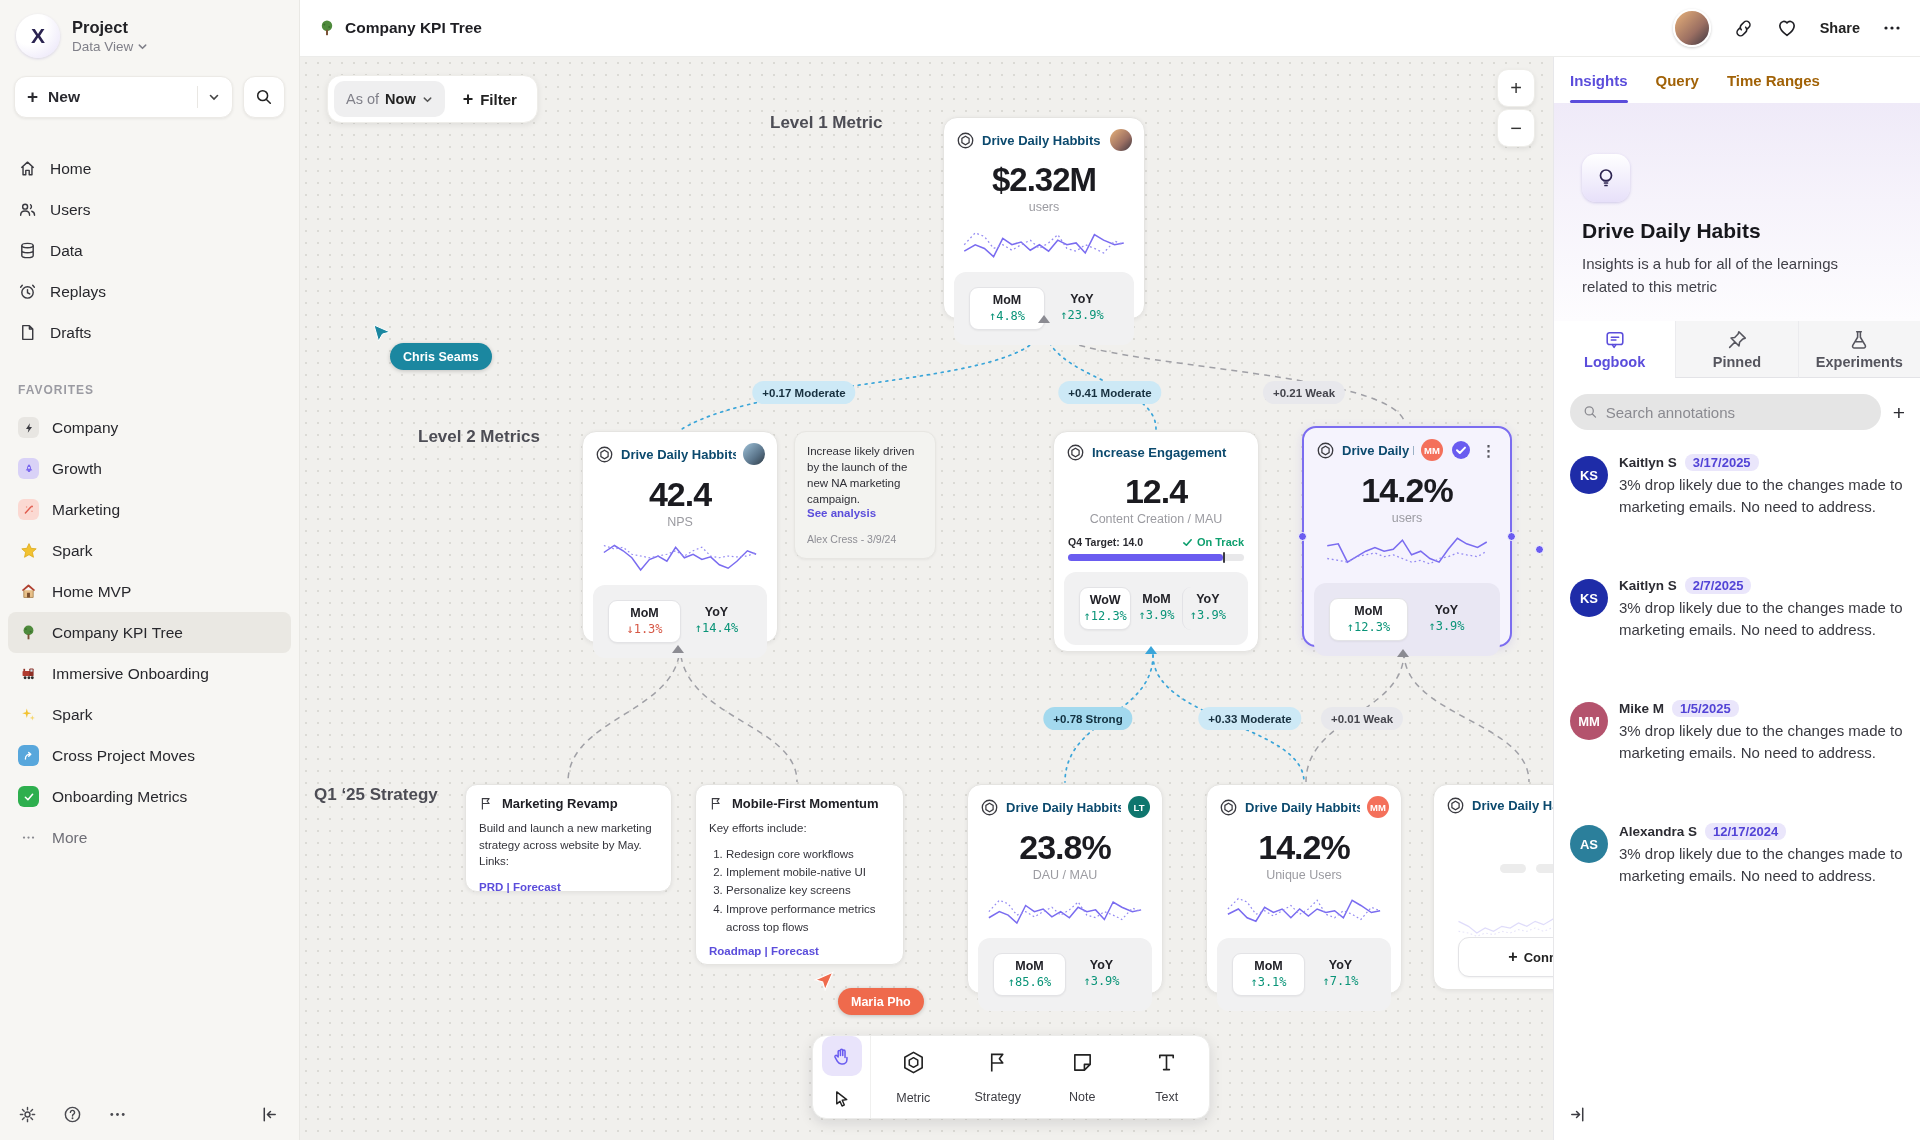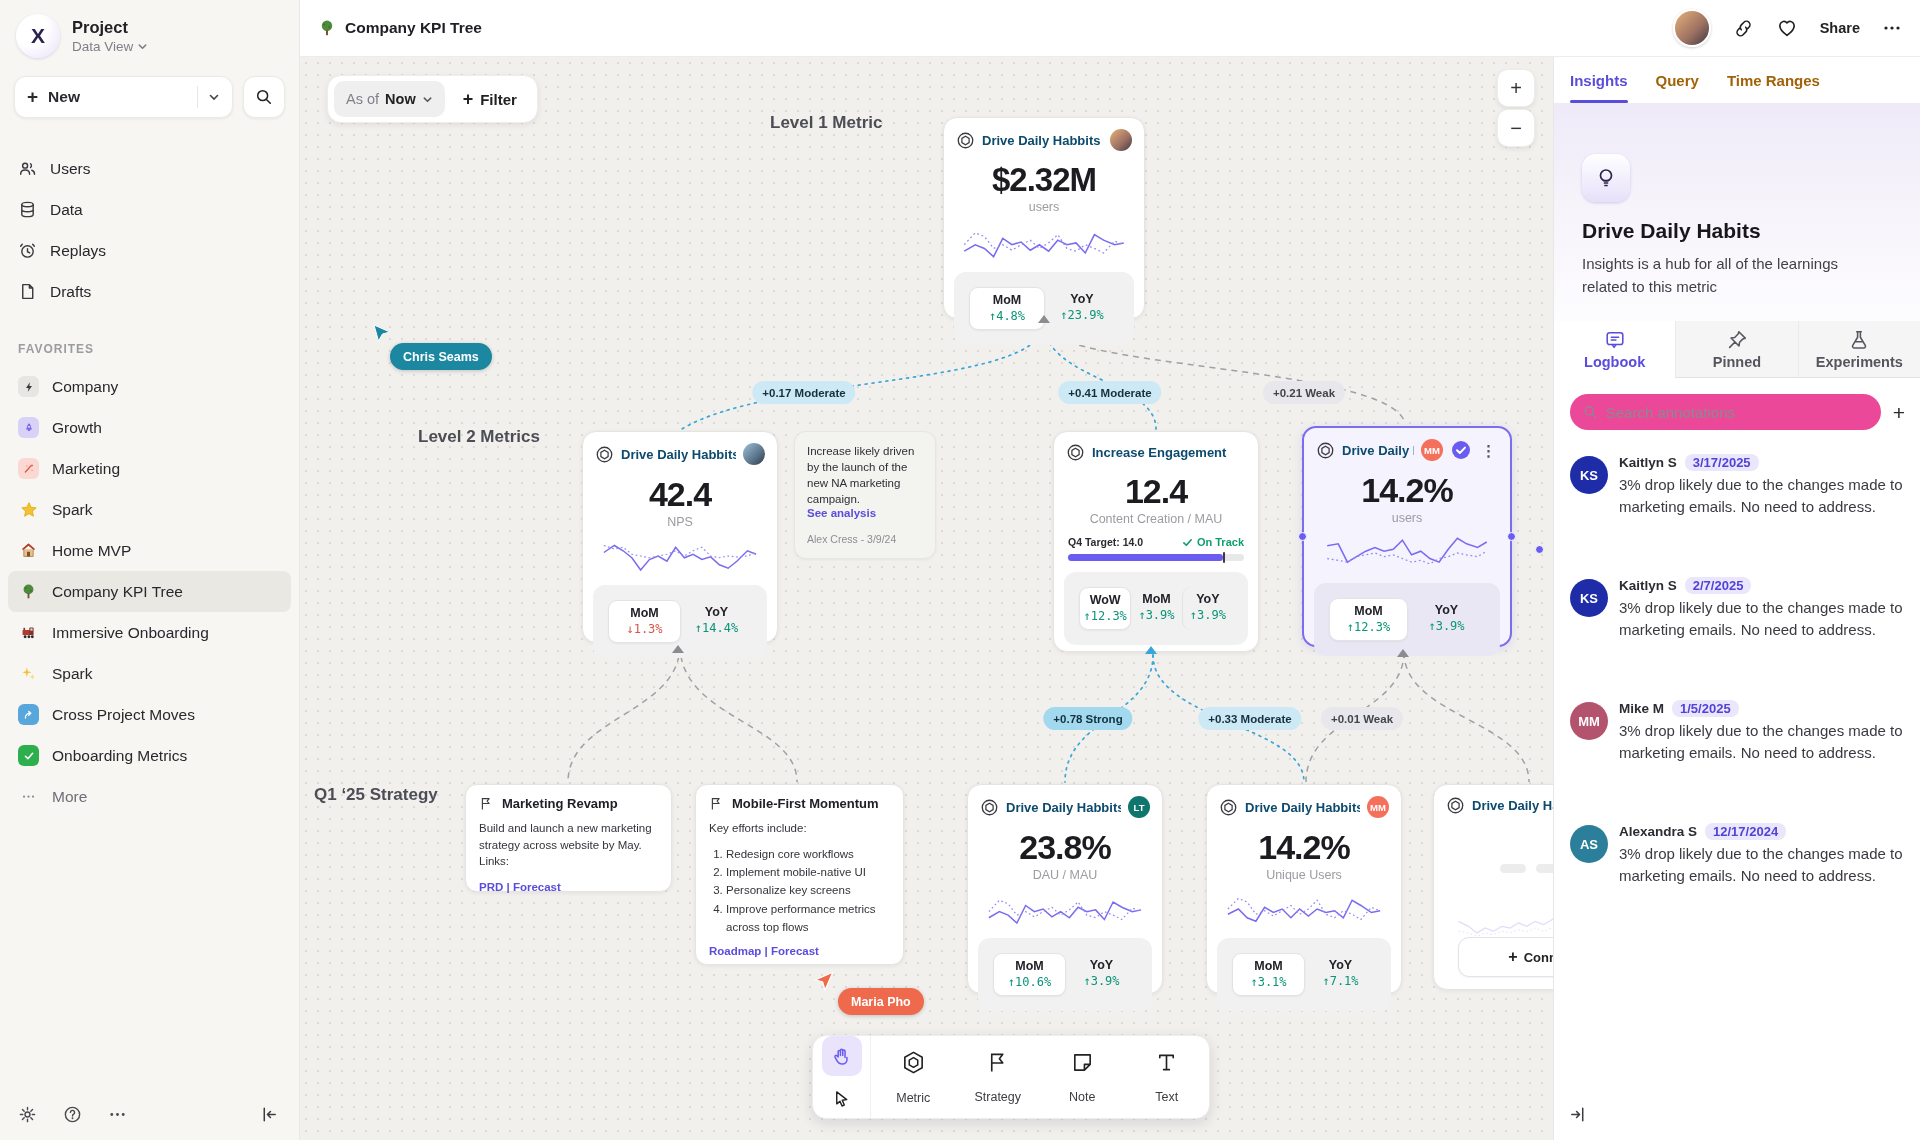--- a/index.html
+++ b/index.html
@@ -120,21 +120,21 @@
   .ptab.on:after { content:""; position:absolute; left:0; right:0; bottom:0; height:3px; border-radius:2px; background:#5b4ddb; }
   .insight-hero { position:absolute; left:0; top:46px; width:100%; height:218px; background:linear-gradient(180deg,#efeaf8 0%,#f6f3fb 45%,#fdfcfe 100%); }
   .bulb-chip { position:absolute; left:28px; top:97px; width:48px; height:48px; border-radius:14px; background:linear-gradient(180deg,#ffffff,#e7e0f9); box-shadow:0 1px 3px rgba(90,70,180,.25); display:flex; align-items:center; justify-content:center; }
   .metric-title { position:absolute; left:28px; top:162px; font-size:21px; font-weight:800; color:#17171c; }
   .metric-desc { position:absolute; left:28px; top:196px; width:300px; font-size:15px; line-height:1.5; color:#3f3f47; }
   .subtabs { position:absolute; left:0; top:264px; width:100%; height:57px; display:flex; }
   .subtab { flex:1; display:flex; flex-direction:column; align-items:center; justify-content:center; gap:3px; font-size:14.5px; font-weight:600; color:#55555e; background:#f5f5f6; border-bottom:1px solid #e3e3e7; border-left:1px solid #ebebee; cursor:pointer; }
   .subtab:first-child { border-left:none; }
   .subtab.on { background:#fff; border-bottom:none; color:#5b4ddb; }
   .search-row { position:absolute; left:16px; top:337px; width:335px; display:flex; align-items:center; gap:12px; }
-  .search-box { flex:1; height:36px; background:#ec4899; border-radius:18px; display:flex; align-items:center; gap:8px; padding:0 13px; }
+  .search-box { flex:1; height:36px; background:#e5e5e5; border-radius:18px; display:flex; align-items:center; gap:8px; padding:0 13px; }
   .search-box input { border:none; outline:none; background:transparent; font-size:15px; color:#333; width:100%; font-family:"Liberation Sans",sans-serif; }
   .search-box input::placeholder { color:#8a8a90; }
   .plus-btn { font-size:21px; color:#2c2c32; cursor:pointer; line-height:1; }
   .ann { position:absolute; left:16px; width:335px; display:flex; gap:11px; cursor:pointer; }
   .ann-av { width:38px; height:38px; border-radius:50%; color:#fff; font-size:13px; font-weight:700; display:flex; align-items:center; justify-content:center; flex:0 0 auto; margin-top:3px; }
   .ann-name { font-size:13.5px; font-weight:700; color:#2c2c33; display:inline; }
   .ann-date { display:inline-block; margin-left:8px; background:#eae6fb; color:#5243d6; font-size:13px; font-weight:600; border-radius:8px; padding:1px 8px; }
   .ann-body { font-size:15px; line-height:1.45; color:#3a3a41; margin-top:3px; width:286px; }
   .panel-collapse { position:absolute; left:14px; bottom:16px; cursor:pointer; color:#3c3c42; display:flex; }
 </style>
@@ -169,20 +169,26 @@
         <svg width="18" height="18" viewBox="0 0 20 20">
             <circle cx="8.5" cy="8.5" r="5.5" fill="none" stroke="#222" stroke-width="1.7"></circle>
             <path d="M12.7 12.7 L17 17" stroke="#222" stroke-width="1.7" stroke-linecap="round"></path>
           </svg>
       </div>
     </div>
 
     <div class="nav">
       <div class="nav-item">
         <svg width="19" height="19" viewBox="0 0 20 20">
+            <path d="M3.5 9.2 L10 3.3 L16.5 9.2 M5.3 7.8 V16.5 H8.2 V12 H11.8 V16.5 H14.7 V7.8" fill="none" stroke="#3a3a40" stroke-width="1.5" stroke-linejoin="round"></path>
+          </svg>
+        <span>Home</span>
+      </div>
+      <div class="nav-item">
+        <svg width="19" height="19" viewBox="0 0 20 20">
             <circle cx="7.5" cy="7" r="2.6" fill="none" stroke="#3a3a40" stroke-width="1.5"></circle>
             <path d="M2.8 16 c0-2.8 2.1-4.4 4.7-4.4 s4.7 1.6 4.7 4.4 M13.2 5 a2.6 2.6 0 0 1 0 4 M14.5 11.8 c1.8.5 2.9 1.9 2.9 4.2" fill="none" stroke="#3a3a40" stroke-width="1.5" stroke-linecap="round"></path>
           </svg>
         <span>Users</span>
       </div>
       <div class="nav-item">
         <svg width="19" height="19" viewBox="0 0 20 20">
             <ellipse cx="10" cy="4.8" rx="6" ry="2.3" fill="none" stroke="#3a3a40" stroke-width="1.5"></ellipse>
             <path d="M4 4.8 V15.2 c0 1.3 2.7 2.3 6 2.3 s6-1 6-2.3 V4.8 M4 10 c0 1.3 2.7 2.3 6 2.3 s6-1 6-2.3" fill="none" stroke="#3a3a40" stroke-width="1.5"></path>
           </svg>
@@ -606,21 +612,21 @@
       </div>
       <div class="card-value">23.8%</div>
       <div class="card-unit">DAU / MAU</div>
       <svg class="spark" width="172" height="42" viewBox="0 0 178 48">
         <polyline points="2,34 14,27 24,31 34,40 44,20 54,27 64,24 74,33 84,27 94,34 104,22 114,27 124,25 134,36 144,16 154,22 166,27 176,25" fill="none" stroke="#7a6cf0" stroke-width="1.7"></polyline>
         <polyline points="2,27 14,14 24,18 34,31 44,27 54,33 64,27 74,22 84,31 94,25 104,16 114,31 124,34 134,27 144,31 154,36 166,23 176,27" fill="none" stroke="#948af2" stroke-width="1.4" stroke-dasharray="2 3"></polyline>
       </svg>
       <div class="stats">
         <div class="stat-cell on">
           <div class="stat-lab">MoM</div>
-          <div class="stat-val up">↑10.6%</div>
+          <div class="stat-val up">↑85.6%</div>
         </div>
         <div class="stat-cell">
           <div class="stat-lab">YoY</div>
           <div class="stat-val up">↑3.9%</div>
         </div>
       </div>
     </div>
 
     <div class="card abs" style="left:906px;top:727px;width:196px;height:210px;z-index:3;">
       <div class="card-head">

